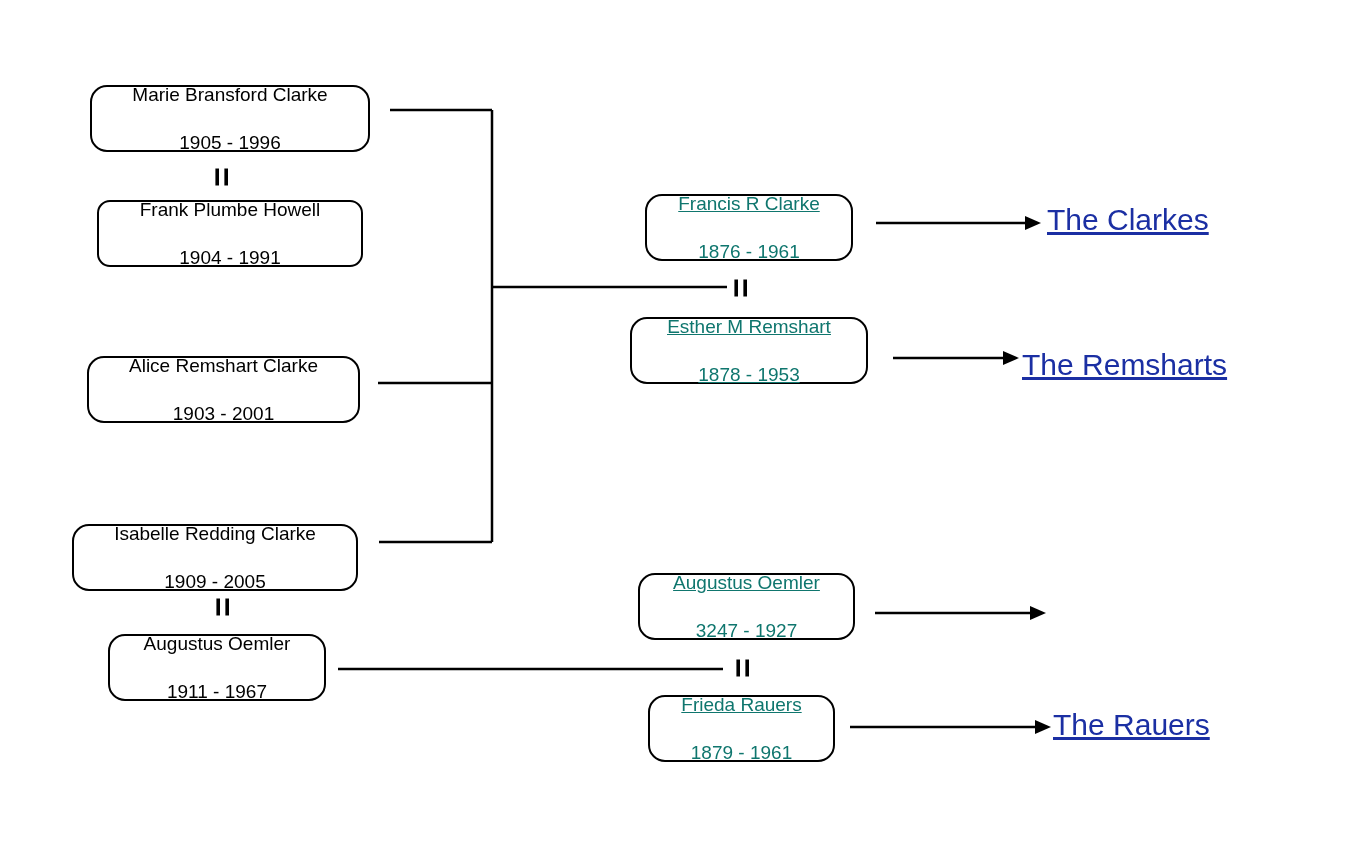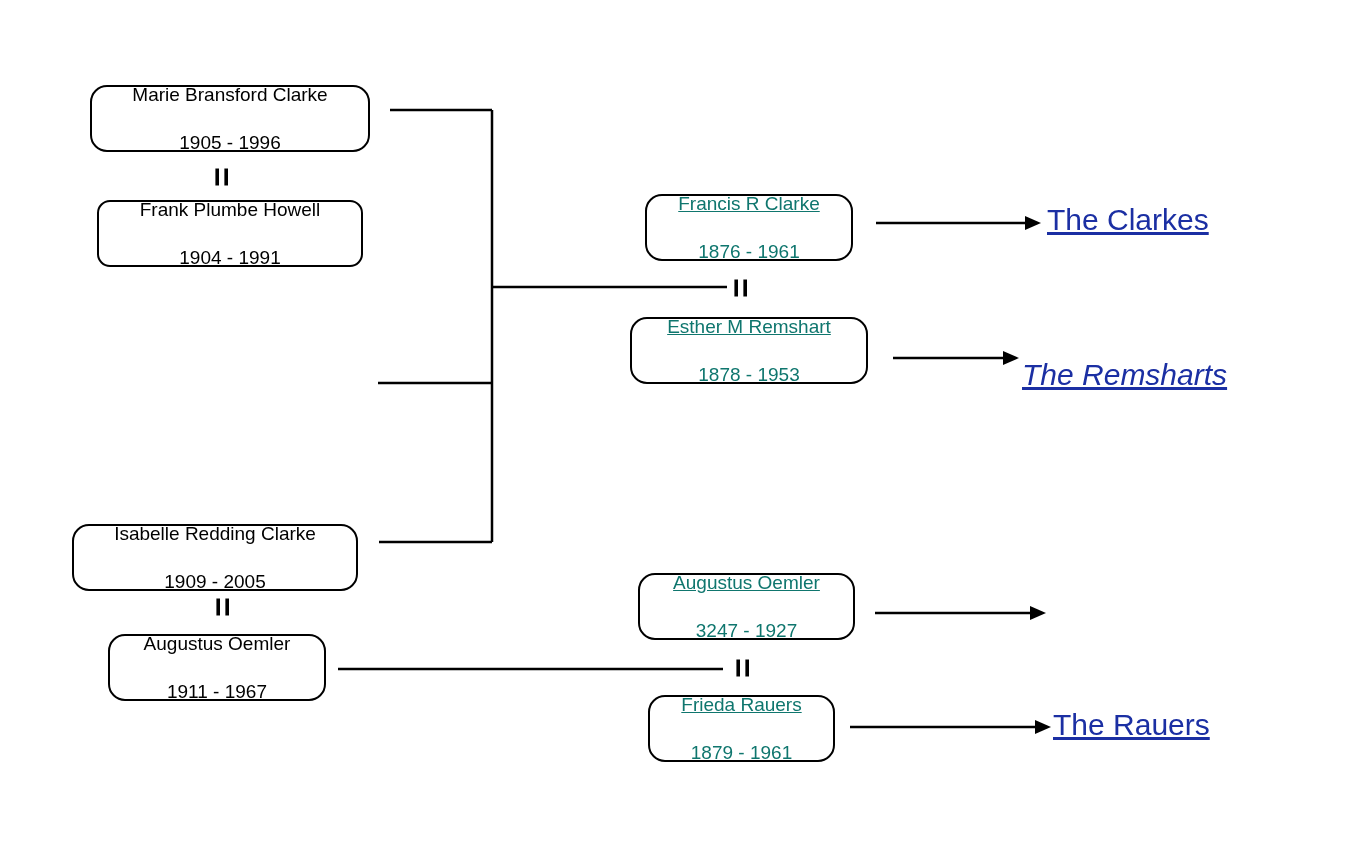--- a/index.html
+++ b/index.html
@@ -103,57 +103,61 @@
     <div class="pdates">1905 - 1996</div>
   </div>
 
   <div class="marriage" style="left:202px; top:157px;">=</div>
 
   <div class="pbox" style="left:97px; top:200px; width:266px; height:67px;border-radius:13px;">
     <div class="pname">Frank Plumbe Howell</div>
     <div class="pdates">1904 - 1991</div>
   </div>
 
+  <div class="pbox" style="left:87px; top:356px; width:273px; height:67px;">
+    <div class="pname">Alice Remshart Clarke</div>
+    <div class="pdates">1903 - 2001</div>
+  </div>
 
   <div class="pbox" style="left:72px; top:524px; width:286px; height:67px;">
     <div class="pname">Isabelle Redding Clarke</div>
     <div class="pdates">1909 - 2005</div>
   </div>
 
   <div class="marriage" style="left:203px; top:587px;">=</div>
 
   <div class="pbox" style="left:108px; top:634px; width:218px; height:67px;">
     <div class="pname">Augustus Oemler</div>
     <div class="pdates">1911 - 1967</div>
   </div>
 
   <div class="pbox linked" style="left:645px; top:194px; width:208px; height:67px;">
     <div class="pname">Francis R Clarke</div>
     <div class="pdates">1876 - 1961</div>
   </div>
 
   <div class="marriage" style="left:721px; top:268px;">=</div>
 
-  <div class="pbox linked" style="left:630px; top:317px; width:238px; height:67px;">
+  <div class="pbox linked" style="left:630px; top:317px; width:238px; height:67px;text-decoration:underline;">
     <div class="pname">Esther M Remshart</div>
     <div class="pdates">1878 - 1953</div>
   </div>
 
   <div class="pbox linked" style="left:638px; top:573px; width:217px; height:67px;">
     <div class="pname">Augustus Oemler</div>
     <div class="pdates">3247 - 1927</div>
   </div>
 
   <div class="marriage" style="left:723px; top:648px;">=</div>
 
   <div class="pbox linked" style="left:648px; top:695px; width:187px; height:67px;">
     <div class="pname">Frieda Rauers</div>
     <div class="pdates">1879 - 1961</div>
   </div>
 
   <a class="family-link" style="left:1047px; top:203px;">The Clarkes</a>
 
-  <a class="family-link" style="left:1022px; top:358px;font-style:italic;">The Remsharts</a>
+  <a class="family-link" style="left:1022px; top:348px;">The Remsharts</a>
 
 
   <a class="family-link" style="left:1053px; top:708px;">The Rauers</a>
 
 </div>
 
 </body></html>

